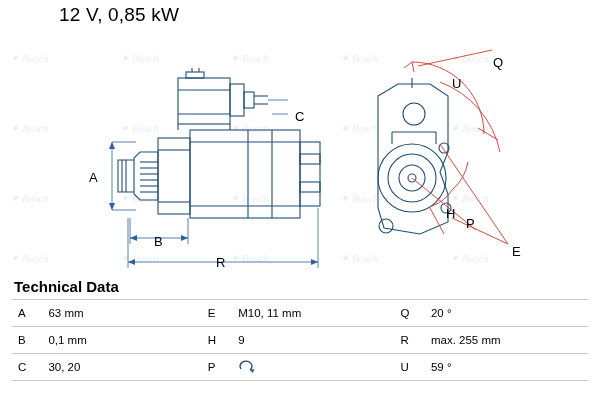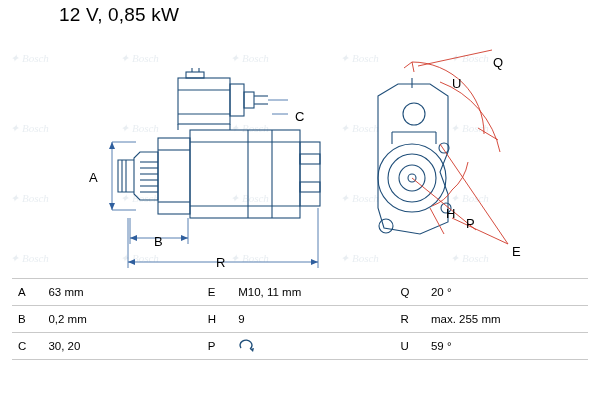--- a/index.html
+++ b/index.html
@@ -211,33 +211,34 @@
       <text x="216" y="245">R</text>
       <text x="512" y="234">E</text>
       <text x="446" y="196">H</text>
       <text x="466" y="206">P</text>
       <text x="493" y="45">Q</text>
       <text x="452" y="66">U</text>
     </g>
   </svg>
 
   <div class="tech">
+    <div class="tech-title">Technical Data</div>
     <table class="tech-table">
       <tbody>
         <tr>
           <td class="key">A</td>
           <td class="val">63 mm</td>
           <td class="key">E</td>
           <td class="val">M10, 11 mm</td>
           <td class="key">Q</td>
           <td class="val">20 °</td>
         </tr>
         <tr>
           <td class="key">B</td>
-          <td class="val">0,2 mm</td>
+          <td class="val">0,1 mm</td>
           <td class="key">H</td>
           <td class="val">9</td>
           <td class="key">R</td>
           <td class="val">max. 255 mm</td>
         </tr>
         <tr>
           <td class="key">C</td>
           <td class="val">30, 20</td>
           <td class="key">P</td>
           <td class="val">

